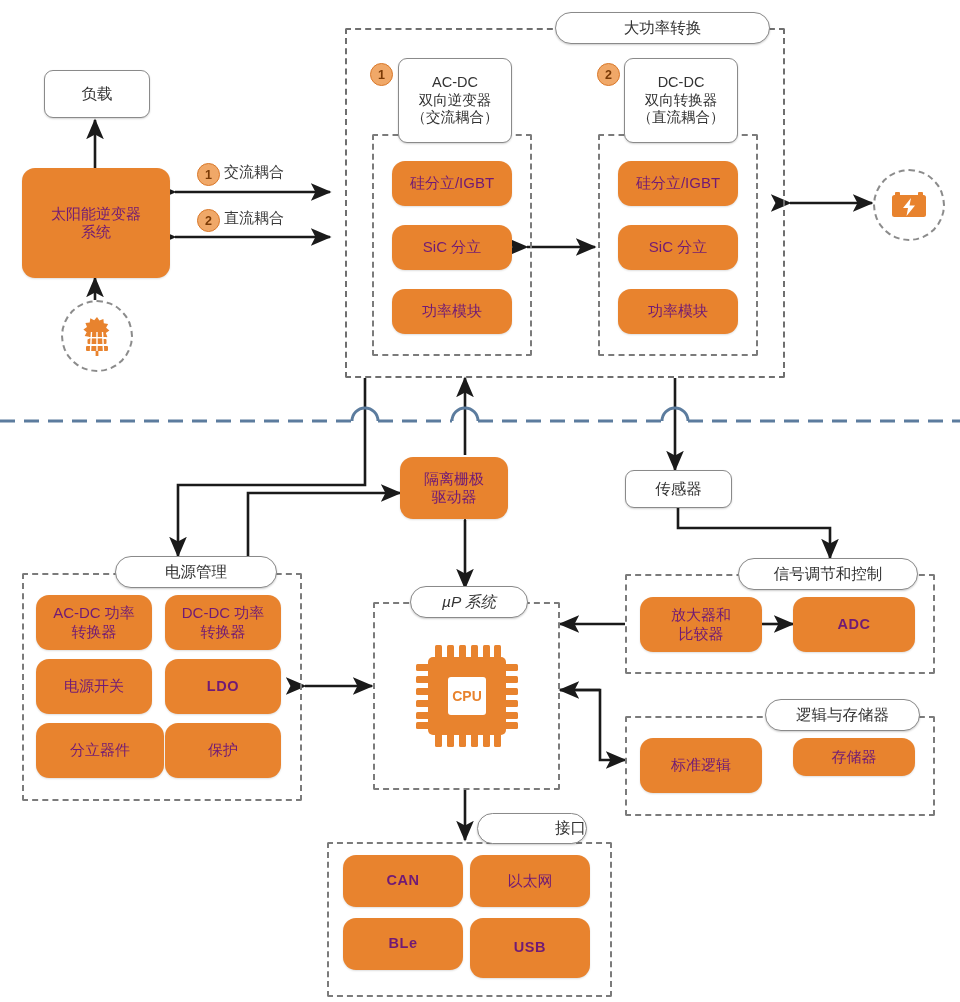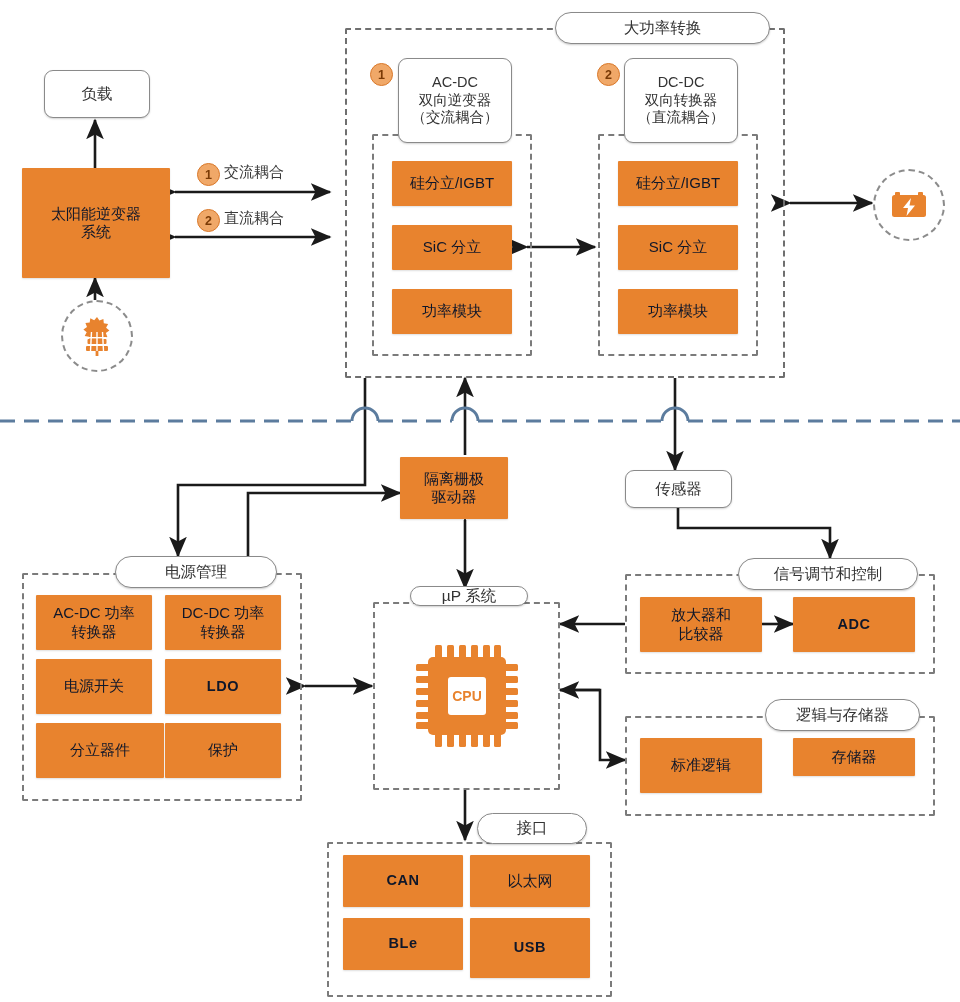--- a/index.html
+++ b/index.html
@@ -4,21 +4,21 @@
 <style>
   html,body{margin:0;padding:0;background:#ffffff;}
   body{font-family:"Liberation Sans","DejaVu Sans",sans-serif;}
   #stage{position:relative;width:960px;height:1002px;background:#fff;overflow:hidden;}
   #svgroot{position:absolute;left:0;top:0;width:960px;height:1002px;}
 
   .node{position:absolute;box-sizing:border-box;display:flex;align-items:center;
         justify-content:center;text-align:center;line-height:1.22;}
 
   
-  .orange{background:#E8832E;color:#0f172a;border-radius:1px;font-size:15px;
+  .orange{background:#E8832E;color:#701a75;border-radius:13px;font-size:15px;
           box-shadow:0 1px 2px rgba(0,0,0,.13);}
   .orange.bold{font-weight:bold;font-size:14.5px;letter-spacing:.6px;}
 
   
   .white{background:#ffffff;color:#333333;border:1.6px solid #8a8a8a;border-radius:9px;
          font-size:15.5px;box-shadow:0 1px 2px rgba(0,0,0,.18);}
 
   
   .pill{background:#ffffff;color:#333;border:1.6px solid #8a8a8a;border-radius:999px;
         font-size:15.5px;box-shadow:0 1px 2px rgba(0,0,0,.2);z-index:6;}
@@ -224,21 +224,21 @@
     <span>LDO</span>
   </div>
   <div class="node orange" style="left:36px;top:723px;width:128px;height:55px;">
     <span>分立器件</span>
   </div>
   <div class="node orange" style="left:165px;top:723px;width:116px;height:55px;">
     <span>保护</span>
   </div>
 
   <div class="dash" style="left:373px;top:602px;width:187px;height:188px;"></div>
-  <div class="node pill" style="left:410px;top:586px;width:118px;height:20px;">
+  <div class="node pill" style="left:410px;top:586px;width:118px;height:32px;font-style:italic;">
     <span>µP 系统</span>
   </div>
   <div class="cpuwrap" style="left:412px;top:636px;width:110px;height:120px;">
     <svg width="110" height="118" viewBox="0 0 110 118">
       <g fill="#E8832E">
         <rect x="16" y="20" width="78" height="78" rx="5"></rect>
 
         <rect x="23" y="8" width="7" height="14" rx="1.5"></rect>
         <rect x="35" y="8" width="7" height="14" rx="1.5"></rect>
         <rect x="47" y="8" width="7" height="14" rx="1.5"></rect>
@@ -289,21 +289,21 @@
     <span>逻辑与存储器</span>
   </div>
   <div class="node orange" style="left:640px;top:738px;width:122px;height:55px;">
     <span>标准逻辑</span>
   </div>
   <div class="node orange" style="left:793px;top:738px;width:122px;height:38px;">
     <span>存储器</span>
   </div>
 
   <div class="dash" style="left:327px;top:842px;width:285px;height:155px;"></div>
-  <div class="node pill" style="left:477px;top:813px;width:110px;height:31px;">
+  <div class="node pill" style="left:477px;top:813px;width:110px;height:31px;justify-content:flex-end;">
     <span>接口</span>
   </div>
   <div class="node orange bold" style="left:343px;top:855px;width:120px;height:52px;">
     <span>CAN</span>
   </div>
   <div class="node orange" style="left:470px;top:855px;width:120px;height:52px;">
     <span>以太网</span>
   </div>
   <div class="node orange bold" style="left:343px;top:918px;width:120px;height:52px;">
     <span>BLe</span>

